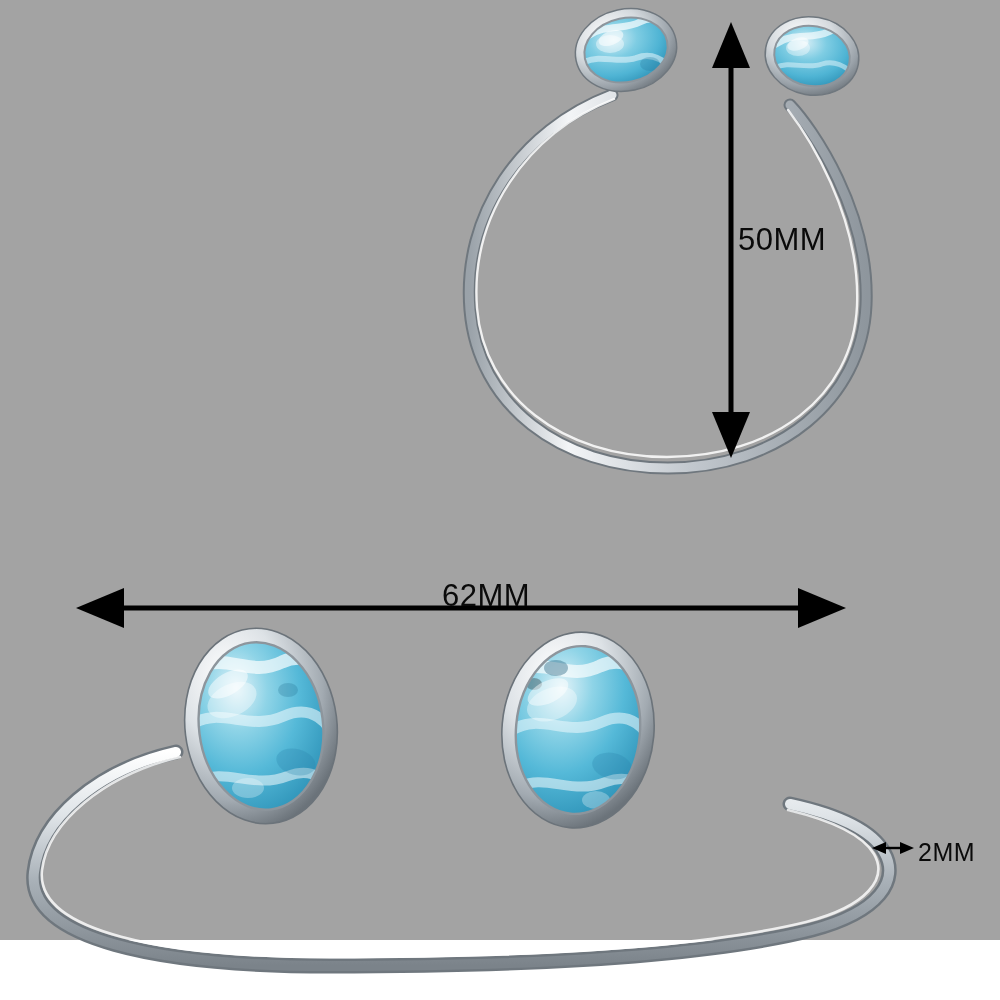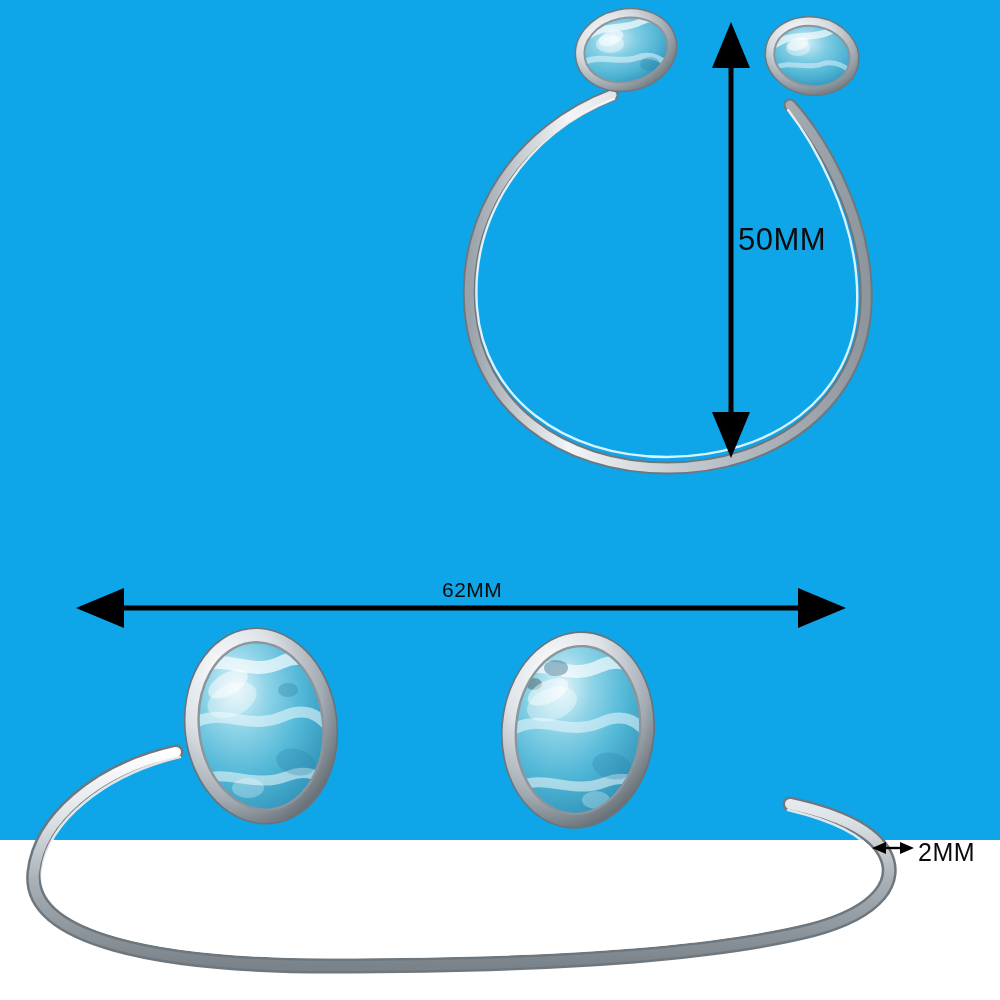--- a/index.html
+++ b/index.html
@@ -11,22 +11,22 @@
     width: 1000px;
     height: 1000px;
     font-family: "Liberation Sans", sans-serif;
     position: relative;
     overflow: hidden;
   }
   #stage {
     position: absolute;
     left: 0; top: 0;
     width: 1000px;
-    height: 840px;
-    background: #0ea5e9;
+    height: 940px;
+    background: #a3a3a3;
   }
   .layer {
     position: absolute;
     left: 0; top: 0;
     width: 1000px;
     height: 1000px;
   }
   .dim-label {
     position: absolute;
     font-family: "Liberation Sans", sans-serif;
@@ -35,21 +35,21 @@
     letter-spacing: 0.5px;
   }
   #label-50mm {
     left: 738px;
     top: 222px;
     font-size: 31px;
   }
   #label-62mm {
     left: 442px;
     top: 578px;
-    font-size: 21px;
+    font-size: 31px;
   }
   #label-2mm {
     left: 918px;
     top: 838px;
     font-size: 25px;
     text-align: center;
   }
 </style>
 </head>
 <body>

